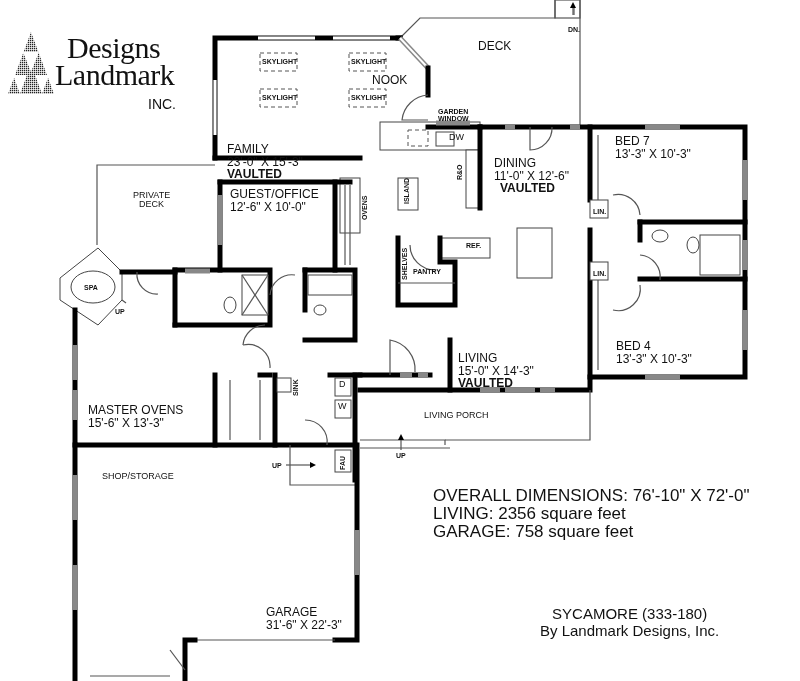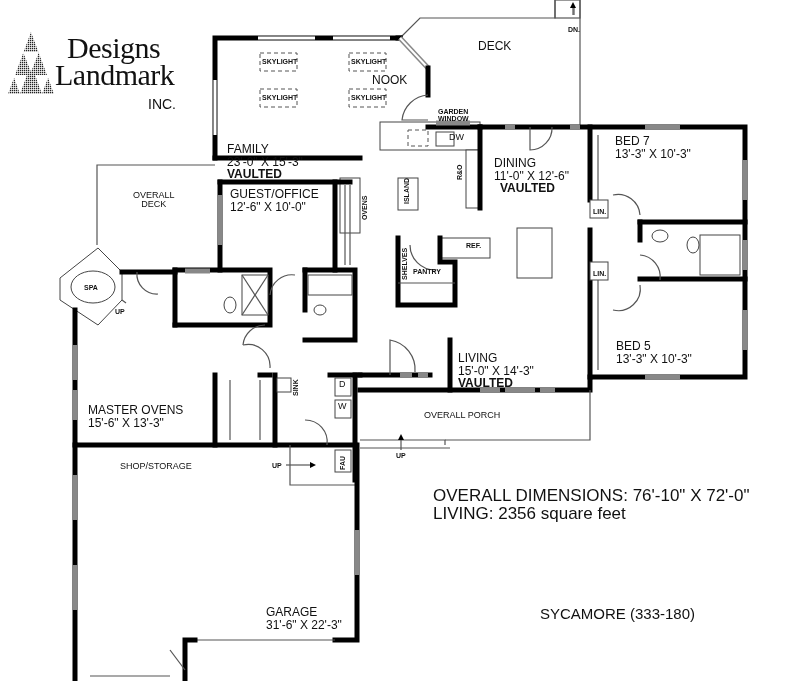--- a/index.html
+++ b/index.html
@@ -255,26 +255,26 @@
 </div>
 
 <div class="lbl" style="left:615px;top:135px;">
   <div class="room">BED 7</div>
   <div class="dim">13'-3" X 10'-3"</div>
 </div>
 <div class="lbl tiny" style="left:593px;top:208px;">LIN.</div>
 <div class="lbl tiny" style="left:593px;top:270px;">LIN.</div>
 
 <div class="lbl" style="left:616px;top:340px;">
-  <div class="room">BED 5</div>
+  <div class="room">BED 4</div>
   <div class="dim">13'-3" X 10'-3"</div>
 </div>
 
 <div class="lbl small" style="left:133px;top:191px;text-align:center;">
-  <div>OVERALL</div>
+  <div>PRIVATE</div>
   <div>DECK</div>
 </div>
 
 <div class="lbl" style="left:230px;top:188px;">
   <div class="room">GUEST/OFFICE</div>
   <div class="dim">12'-6" X 10'-0"</div>
 </div>
 
 <div class="lbl tiny" style="left:84px;top:284px;">SPA</div>
 <div class="lbl tiny" style="left:115px;top:308px;">UP</div>
@@ -287,32 +287,34 @@
 
 <div class="lbl" style="left:88px;top:404px;">
   <div class="room">MASTER OVENS</div>
   <div class="dim">15'-6" X 13'-3"</div>
 </div>
 
 <div class="lbl tiny vert" style="left:292px;top:396px;">SINK</div>
 <div class="lbl small" style="left:339px;top:380px;">D</div>
 <div class="lbl small" style="left:338px;top:402px;">W</div>
 
-<div class="lbl small" style="left:424px;top:411px;">OVERALL PORCH</div>
+<div class="lbl small" style="left:424px;top:411px;">LIVING PORCH</div>
 <div class="lbl tiny" style="left:396px;top:452px;">UP</div>
 
-<div class="lbl small" style="left:102px;top:462px;margin-left:18px;">SHOP/STORAGE</div>
+<div class="lbl small" style="left:102px;top:472px;">SHOP/STORAGE</div>
 <div class="lbl tiny" style="left:272px;top:462px;">UP</div>
 <div class="lbl tiny vert" style="left:339px;top:470px;">FAU</div>
 
 <div class="lbl" style="left:266px;top:606px;">
   <div class="room">GARAGE</div>
   <div class="dim">31'-6" X 22'-3"</div>
 </div>
 
 <div class="summary">
   <div>OVERALL DIMENSIONS: 76'-10" X 72'-0"</div>
   <div>LIVING: 2356 square feet</div>
+  <div>GARAGE: 758 square feet</div>
 </div>
 
 <div class="credit">
   <div>SYCAMORE (333-180)</div>
+  <div>By Landmark Designs, Inc.</div>
 </div>
 
 </body></html>

